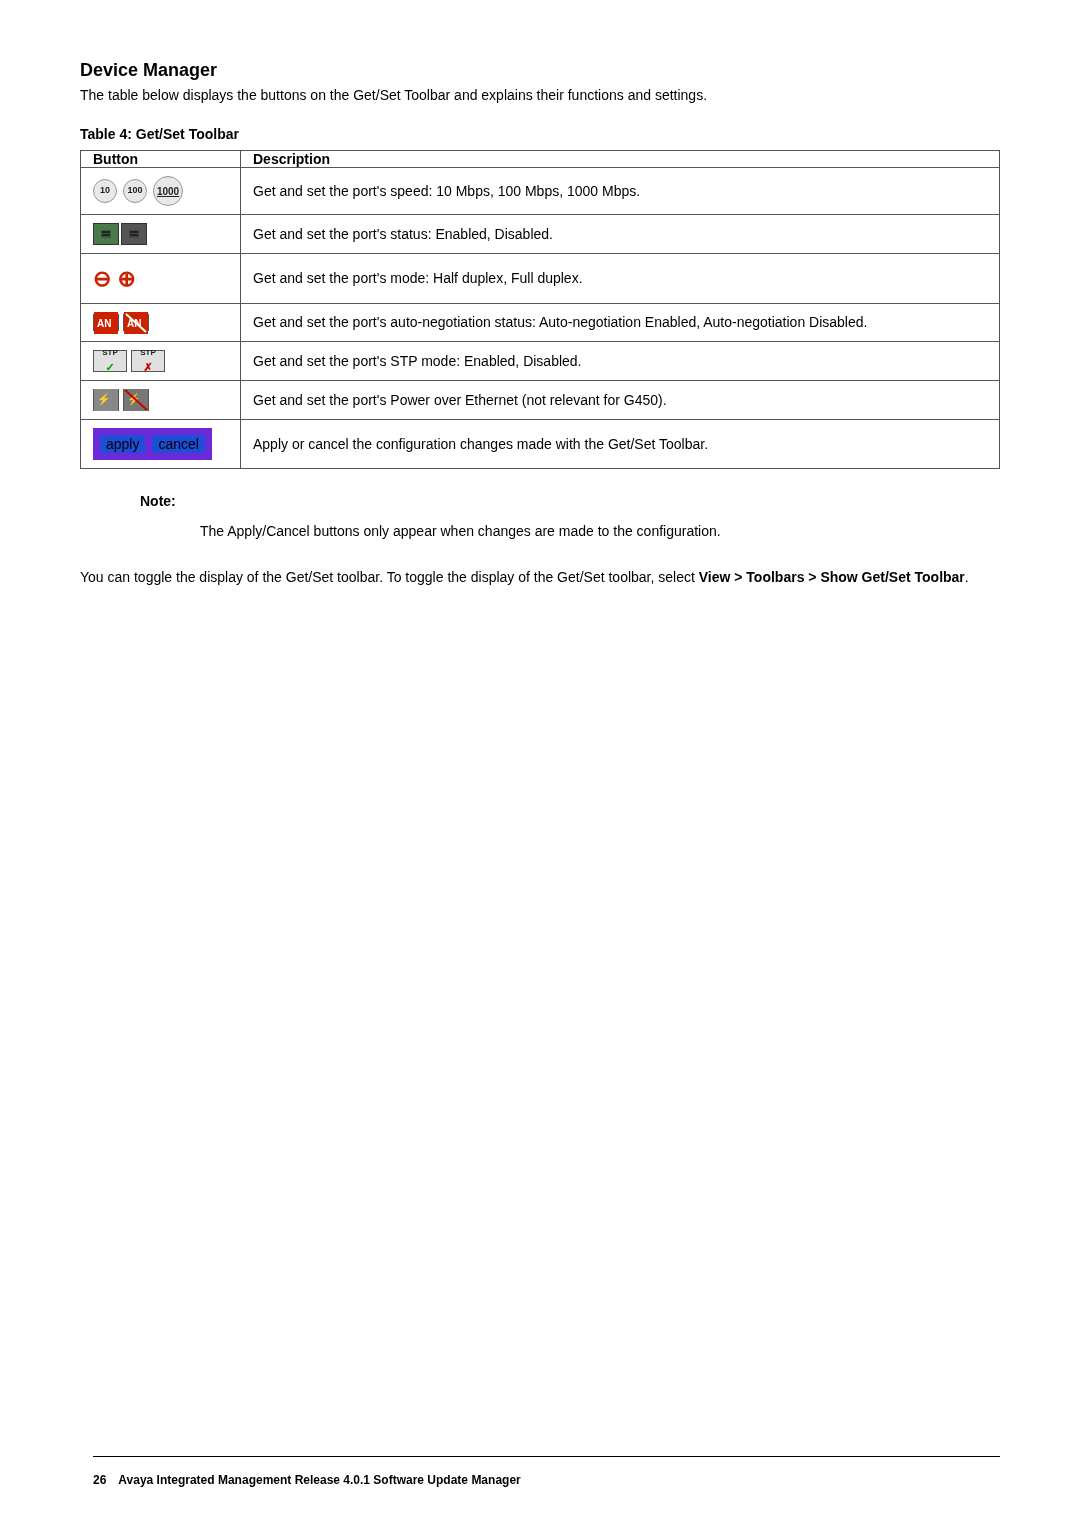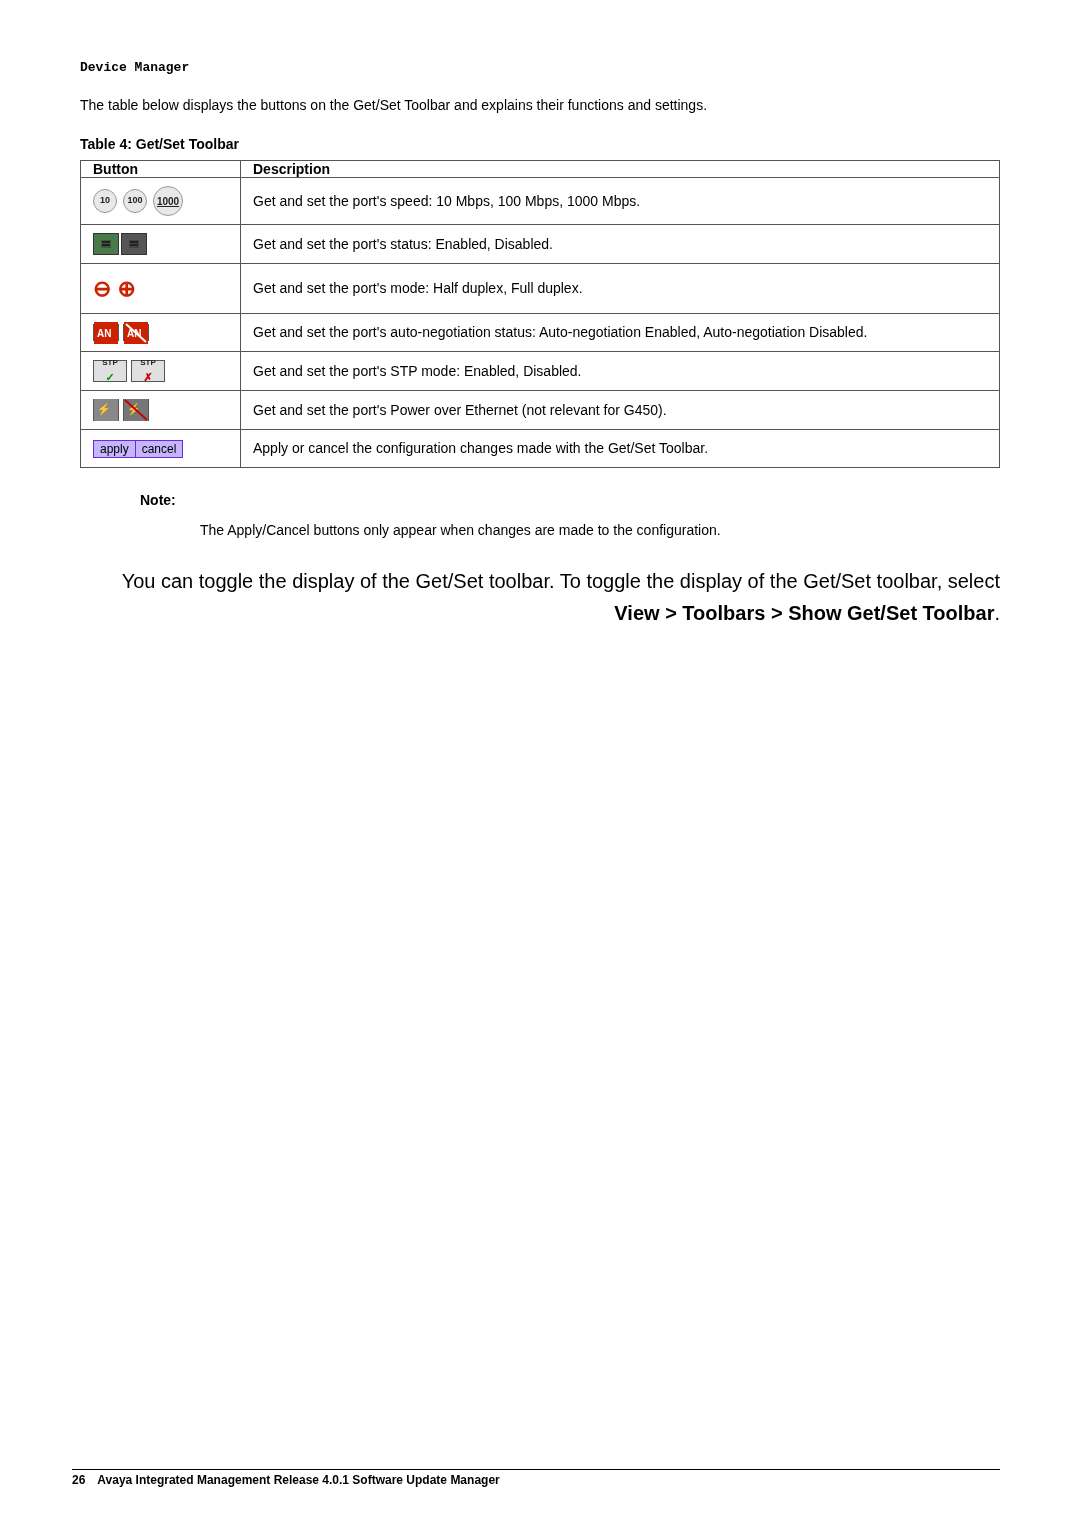--- a/index.html
+++ b/index.html
@@ -8,23 +8,22 @@
       font-family: Arial, Helvetica, sans-serif;
       font-size: 14px;
       color: #000000;
       width: 1080px;
       min-height: 1527px;
       padding: 60px 80px 80px 80px;
     }
 
     .section-header {
       font-weight: bold;
-      font-size: 13px;
-      margin-bottom: 20px;
-      font-family: Liberation Mono, monospace;
+      font-size: 18px;
+      margin-bottom: 4px;
     }
 
     .intro-text {
       margin-bottom: 20px;
       line-height: 1.5;
     }
 
     .table-caption {
       font-weight: bold;
       font-size: 14px;
@@ -188,24 +187,24 @@
       color: #333;
     }
 
     
     .apply-cancel {
       display: flex;
       gap: 0;
     }
 
     .apply-btn, .cancel-btn {
-      border: 1px solid #6d28d9;
+      border: 7px solid #6d28d9;
       padding: 1px 6px;
-      font-size: 12px;
-      background: #c4b5fd;
+      font-size: 14px;
+      background: #1d4ed8;
       cursor: pointer;
     }
 
     .cancel-btn {
       border-left: none;
     }
 
     
     .note-section {
       margin-bottom: 24px;
@@ -220,37 +219,36 @@
 
     .note-text {
       margin-left: 120px;
       line-height: 1.5;
       font-size: 14px;
     }
 
     .toggle-text {
       margin-top: 8px;
       line-height: 1.6;
-      font-size: 20px;
-      text-align: right;
+      font-size: 14px;
     }
 
     .toggle-text strong {
       font-weight: bold;
     }
 
     .page-footer {
       position: fixed;
       bottom: 40px;
-      left: 72px;
+      left: 93px;
       right: 80px;
       display: flex;
       align-items: flex-end;
       border-top: 1px solid #000;
-      padding-top: 3px;
+      padding-top: 16px;
       font-size: 12px;
     }
 
     .footer-text {
       font-weight: bold;
       font-size: 12px;
     }
 
     
     .port-enabled {

